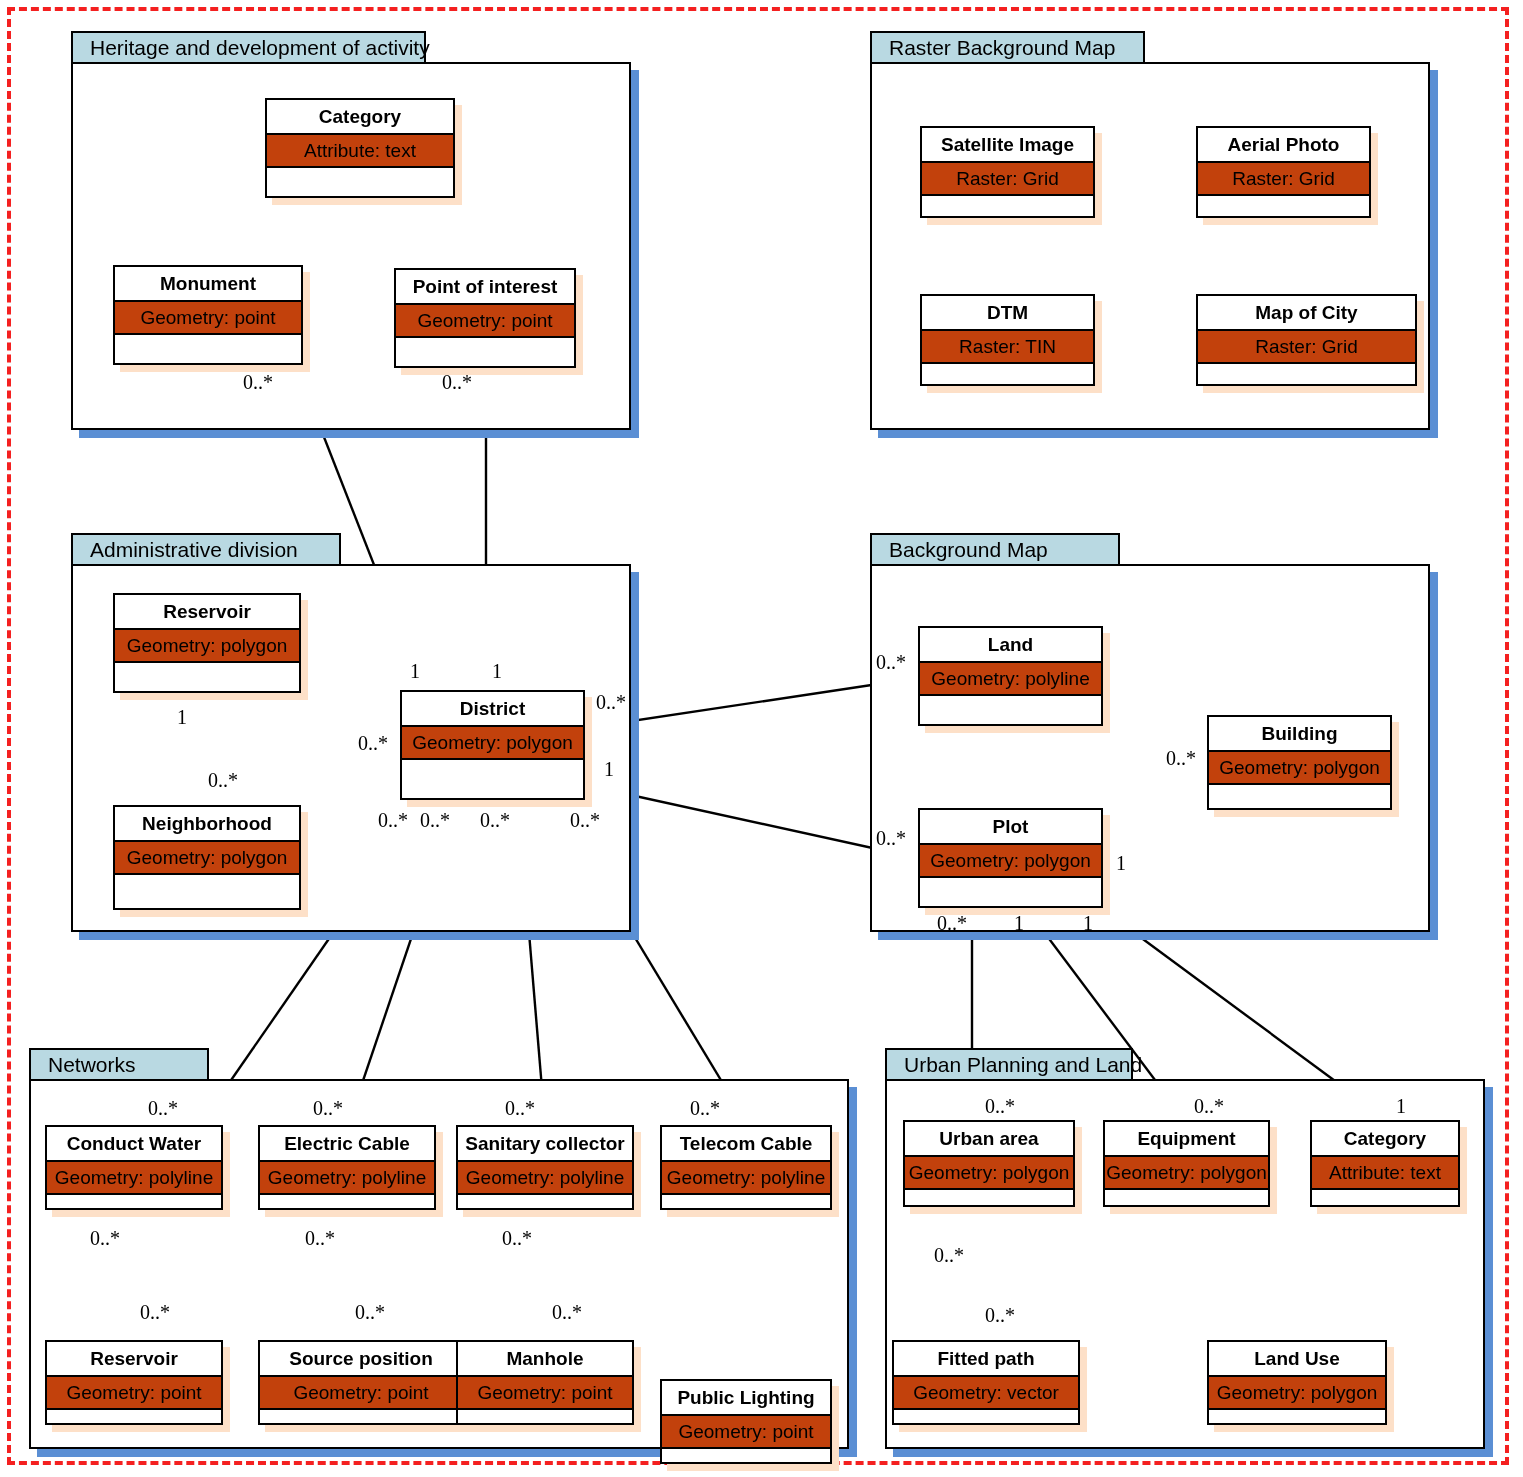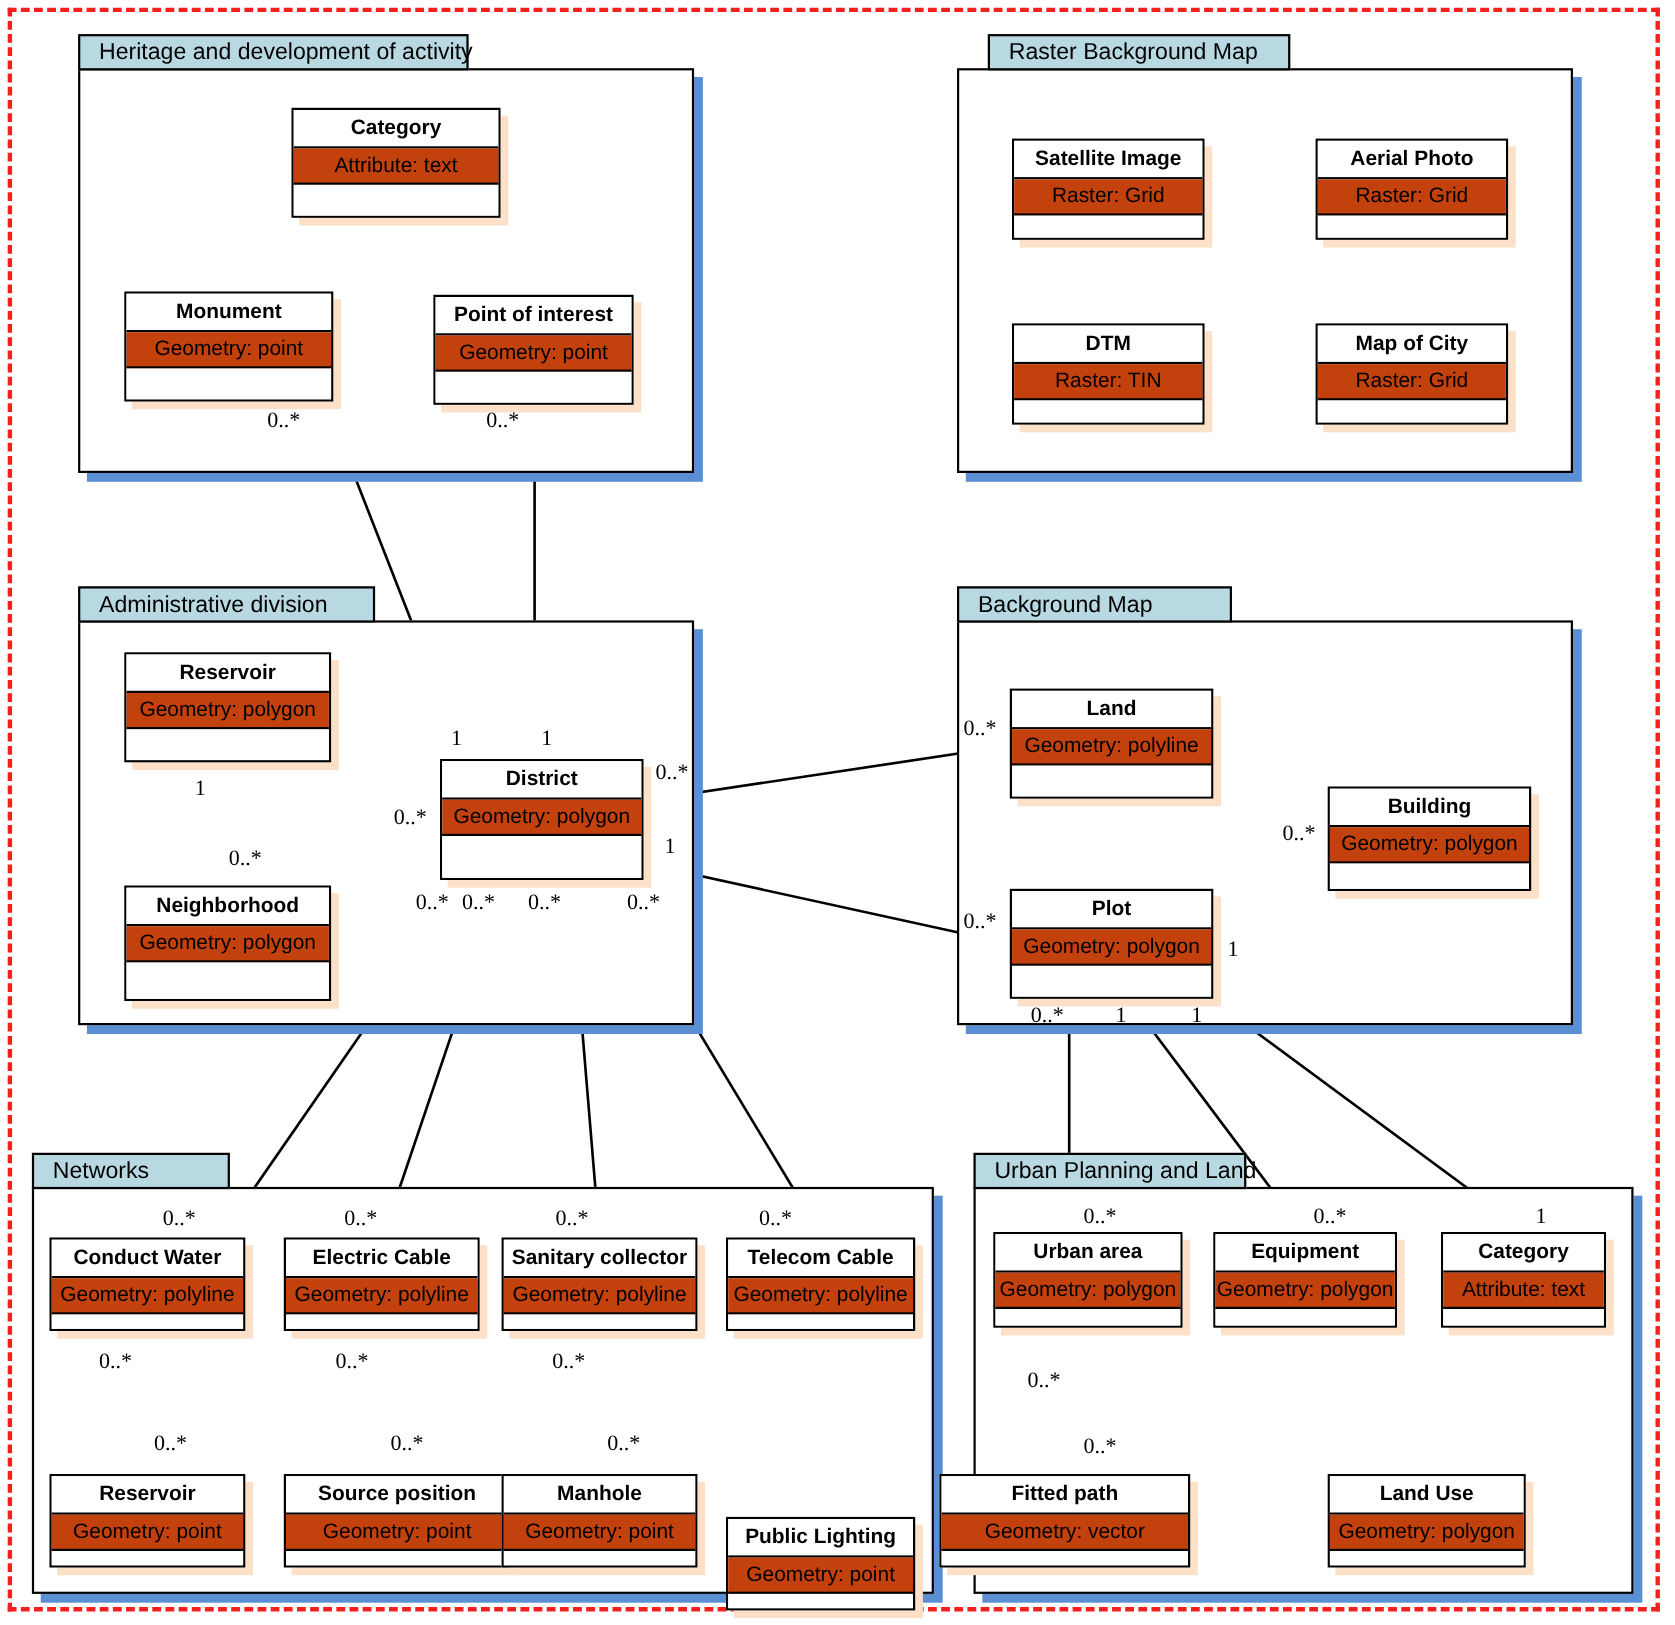--- a/index.html
+++ b/index.html
@@ -122,21 +122,21 @@
     <div class="cls-inner">
       <div class="cls-name">Point of interest</div>
       <div class="cls-attr">Geometry: point</div>
       <div class="cls-ops"></div>
     </div>
   </div>
 
   <div class="pkg">
     <div class="pkg-shadow" style="left:878px;top:70px;width:560px;height:368px;"></div>
     <div class="pkg-body" style="left:870px;top:62px;width:560px;height:368px;"></div>
-    <div class="pkg-tab" style="left:870px;top:31px;width:275px;height:33px;margin-left:28px;">
+    <div class="pkg-tab" style="left:870px;top:31px;width:275px;height:33px;">
       <span>Raster Background Map</span>
     </div>
   </div>
 
   <div class="cls" style="left:920px;top:126px;width:175px;height:92px;">
     <div class="cls-shadow"></div>
     <div class="cls-inner">
       <div class="cls-name">Satellite Image</div>
       <div class="cls-attr">Raster: Grid</div>
       <div class="cls-ops"></div>
@@ -154,21 +154,21 @@
 
   <div class="cls" style="left:920px;top:294px;width:175px;height:92px;">
     <div class="cls-shadow"></div>
     <div class="cls-inner">
       <div class="cls-name">DTM</div>
       <div class="cls-attr">Raster: TIN</div>
       <div class="cls-ops"></div>
     </div>
   </div>
 
-  <div class="cls" style="left:1196px;top:294px;width:175px;height:92px;">
+  <div class="cls" style="left:1196px;top:294px;width:175px;height:92px;padding-left:46px;">
     <div class="cls-shadow"></div>
     <div class="cls-inner">
       <div class="cls-name">Map of City</div>
       <div class="cls-attr">Raster: Grid</div>
       <div class="cls-ops"></div>
     </div>
   </div>
 
   <div class="pkg">
     <div class="pkg-shadow" style="left:79px;top:572px;width:560px;height:368px;"></div>
@@ -348,21 +348,21 @@
 
   <div class="cls" style="left:1310px;top:1120px;width:150px;height:87px;">
     <div class="cls-shadow"></div>
     <div class="cls-inner">
       <div class="cls-name">Category</div>
       <div class="cls-attr">Attribute: text</div>
       <div class="cls-ops"></div>
     </div>
   </div>
 
-  <div class="cls" style="left:854px;top:1340px;width:188px;height:85px;padding-left:40px;">
+  <div class="cls" style="left:892px;top:1340px;width:188px;height:85px;">
     <div class="cls-shadow"></div>
     <div class="cls-inner">
       <div class="cls-name">Fitted path</div>
       <div class="cls-attr">Geometry: vector</div>
       <div class="cls-ops"></div>
     </div>
   </div>
 
   <div class="cls" style="left:1207px;top:1340px;width:180px;height:85px;">
     <div class="cls-shadow"></div>

